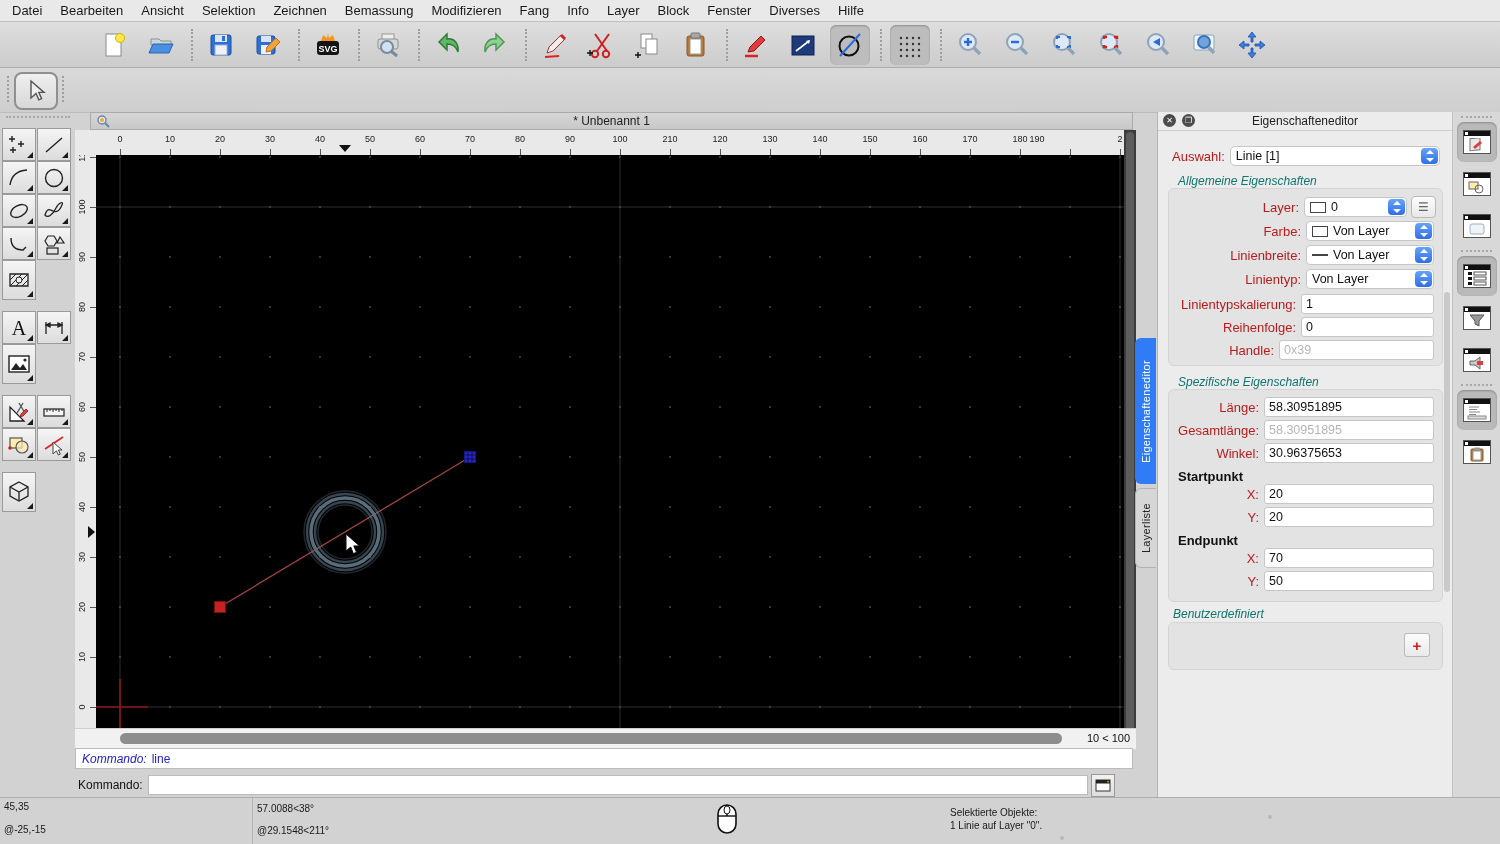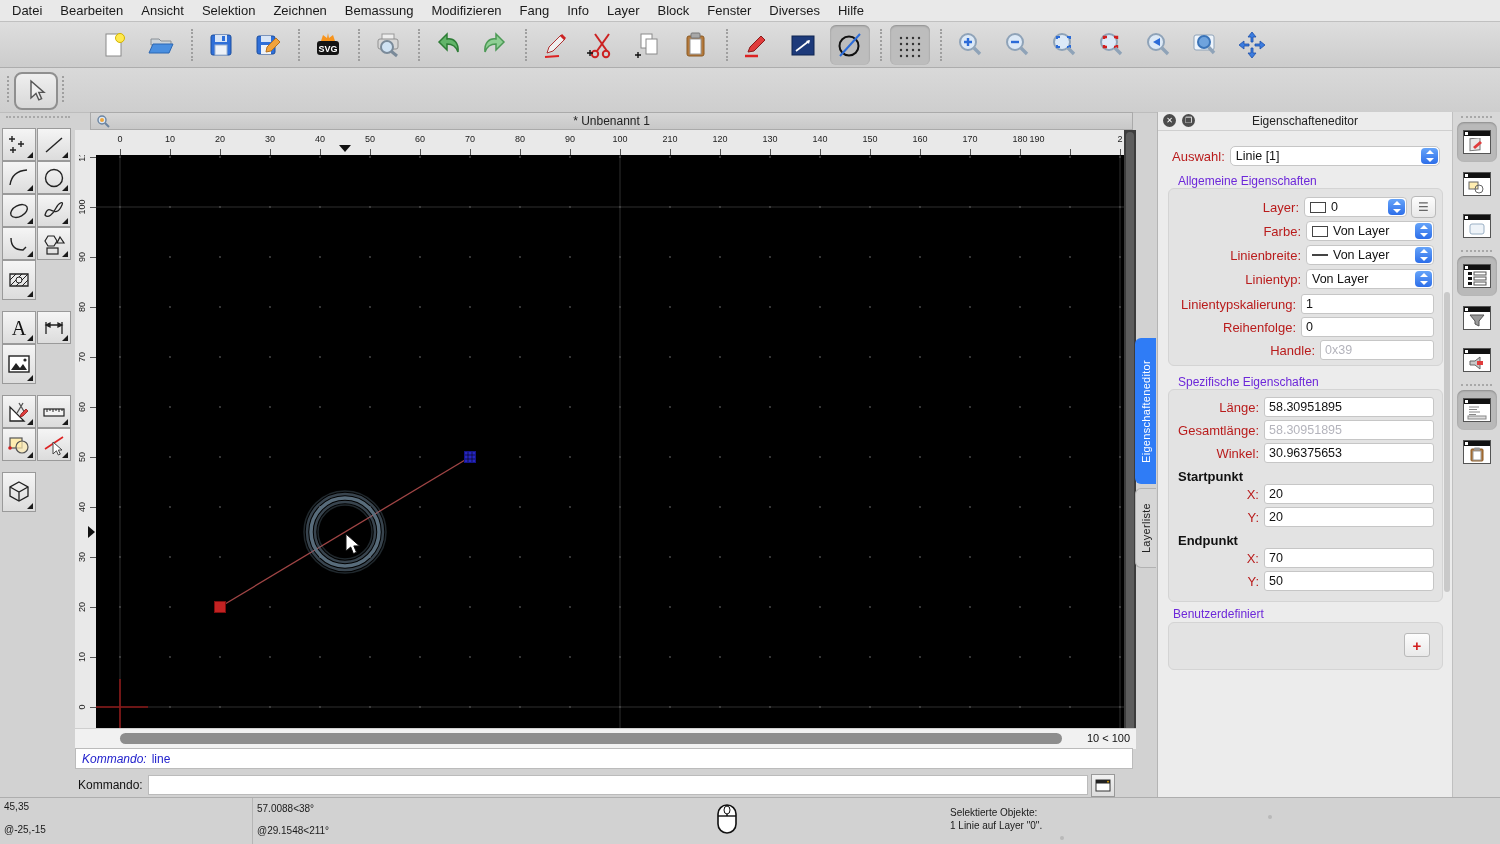--- a/index.html
+++ b/index.html
@@ -66,21 +66,21 @@
   .flabel{color:#b91c1c;margin-right:5px;white-space:nowrap;}
   .pinput{height:20px;border:1px solid #c6c6c6;border-radius:3px;background:#fff;font-size:12.5px;font-family:"Liberation Sans",sans-serif;padding:0 4px;box-sizing:border-box;color:#111;}
   .pinput.gray{color:#b4b4bc;}
   .dropdown{position:relative;height:20px;background:#fff;border:1px solid #c6c6c6;border-radius:4px;box-sizing:border-box;display:flex;align-items:center;font-size:12.5px;padding-left:5px;}
   .stepper{position:absolute;right:1px;top:1px;width:17px;height:16px;border-radius:4px;background:linear-gradient(#66a4f9,#2d6ee9);}
   .stepper::before{content:"";position:absolute;left:4.5px;top:2px;border:4px solid transparent;border-bottom:4px solid #fff;border-top:none;}
   .stepper::after{content:"";position:absolute;left:4.5px;bottom:2px;border:4px solid transparent;border-top:4px solid #fff;border-bottom:none;}
   .swatch{width:14px;height:9px;border:1px solid #444;background:#fff;margin-right:5px;flex:0 0 auto;}
   .lineswatch{width:16px;height:2px;background:#444;margin-right:5px;flex:0 0 auto;}
   .groupbox{position:absolute;left:10px;width:273px;background:#e3e3e3;border:1px solid #d4d4d4;border-radius:6px;}
-  .sectlabel{position:absolute;left:20px;font-size:12px;color:#6d28d9;}
+  .sectlabel{position:absolute;left:20px;font-size:12px;color:#0f766e;font-style:italic;}
   .boldlabel{position:absolute;left:20px;font-size:13px;font-weight:bold;color:#111;}
   #hamburger{width:25px;height:22px;background:linear-gradient(#fdfdfd,#e8e8e8);border:1px solid #b9b9b9;border-radius:4px;display:flex;align-items:center;justify-content:center;font-size:12px;color:#666;box-sizing:border-box;margin-left:4px;}
   #add-custom{position:absolute;width:26px;height:24px;background:linear-gradient(#fdfdfd,#e9e9e9);border:1px solid #b9b9b9;border-radius:3px;display:flex;align-items:center;justify-content:center;color:#d21f1f;font-size:15px;font-weight:bold;box-sizing:border-box;}
   #panel-scroll{position:absolute;right:2px;top:180px;width:6px;height:300px;background:#c9c9c9;border-radius:3px;}
   
   #rightstrip{position:absolute;left:1452px;top:112px;width:48px;height:685px;background:#d8d8d8;border-left:1px solid #c0c0c0;box-sizing:border-box;}
   .dock-handle{margin:4px 8px;border-top:2px dotted #a8a8a8;}
   .dock-btn{position:relative;width:40px;height:40px;margin:2px auto;border-radius:7px;display:flex;align-items:center;justify-content:center;}
   .dock-btn.pressed{background:#b9b9b9;box-shadow:inset 0 1px 2px rgba(0,0,0,.25);}
   .winico{position:relative;width:28px;height:24px;background:#fff;border:1px solid #555;box-sizing:border-box;}
@@ -892,21 +892,21 @@
   <div class="fieldrow" style="left:14px;top:182px;width:262px;justify-content:flex-end">
     <span class="flabel">Linientypskalierung:</span>
     <input class="pinput" style="width: 133px;" value="1">
   </div>
   <div class="fieldrow" style="left:14px;top:205px;width:262px;justify-content:flex-end">
     <span class="flabel">Reihenfolge:</span>
     <input class="pinput" style="width: 133px;" value="0">
   </div>
   <div class="fieldrow" style="left:14px;top:228px;width:262px;justify-content:flex-end">
     <span class="flabel">Handle:</span>
-    <input class="pinput gray" style="width: 114px;" readonly="" value="0x39">
+    <input class="pinput gray" style="width: 155px;" readonly="" value="0x39">
   </div>
 
   <div class="sectlabel" style="top:263px">Spezifische Eigenschaften</div>
   <div class="groupbox" style="top:277px;height:211px"></div>
 
   <div class="fieldrow" style="left:14px;top:285px;width:262px;justify-content:flex-end">
     <span class="flabel">Länge:</span>
     <input class="pinput" style="width: 170px;" value="58.30951895">
   </div>
   <div class="fieldrow" style="left:14px;top:308px;width:262px;justify-content:flex-end">

